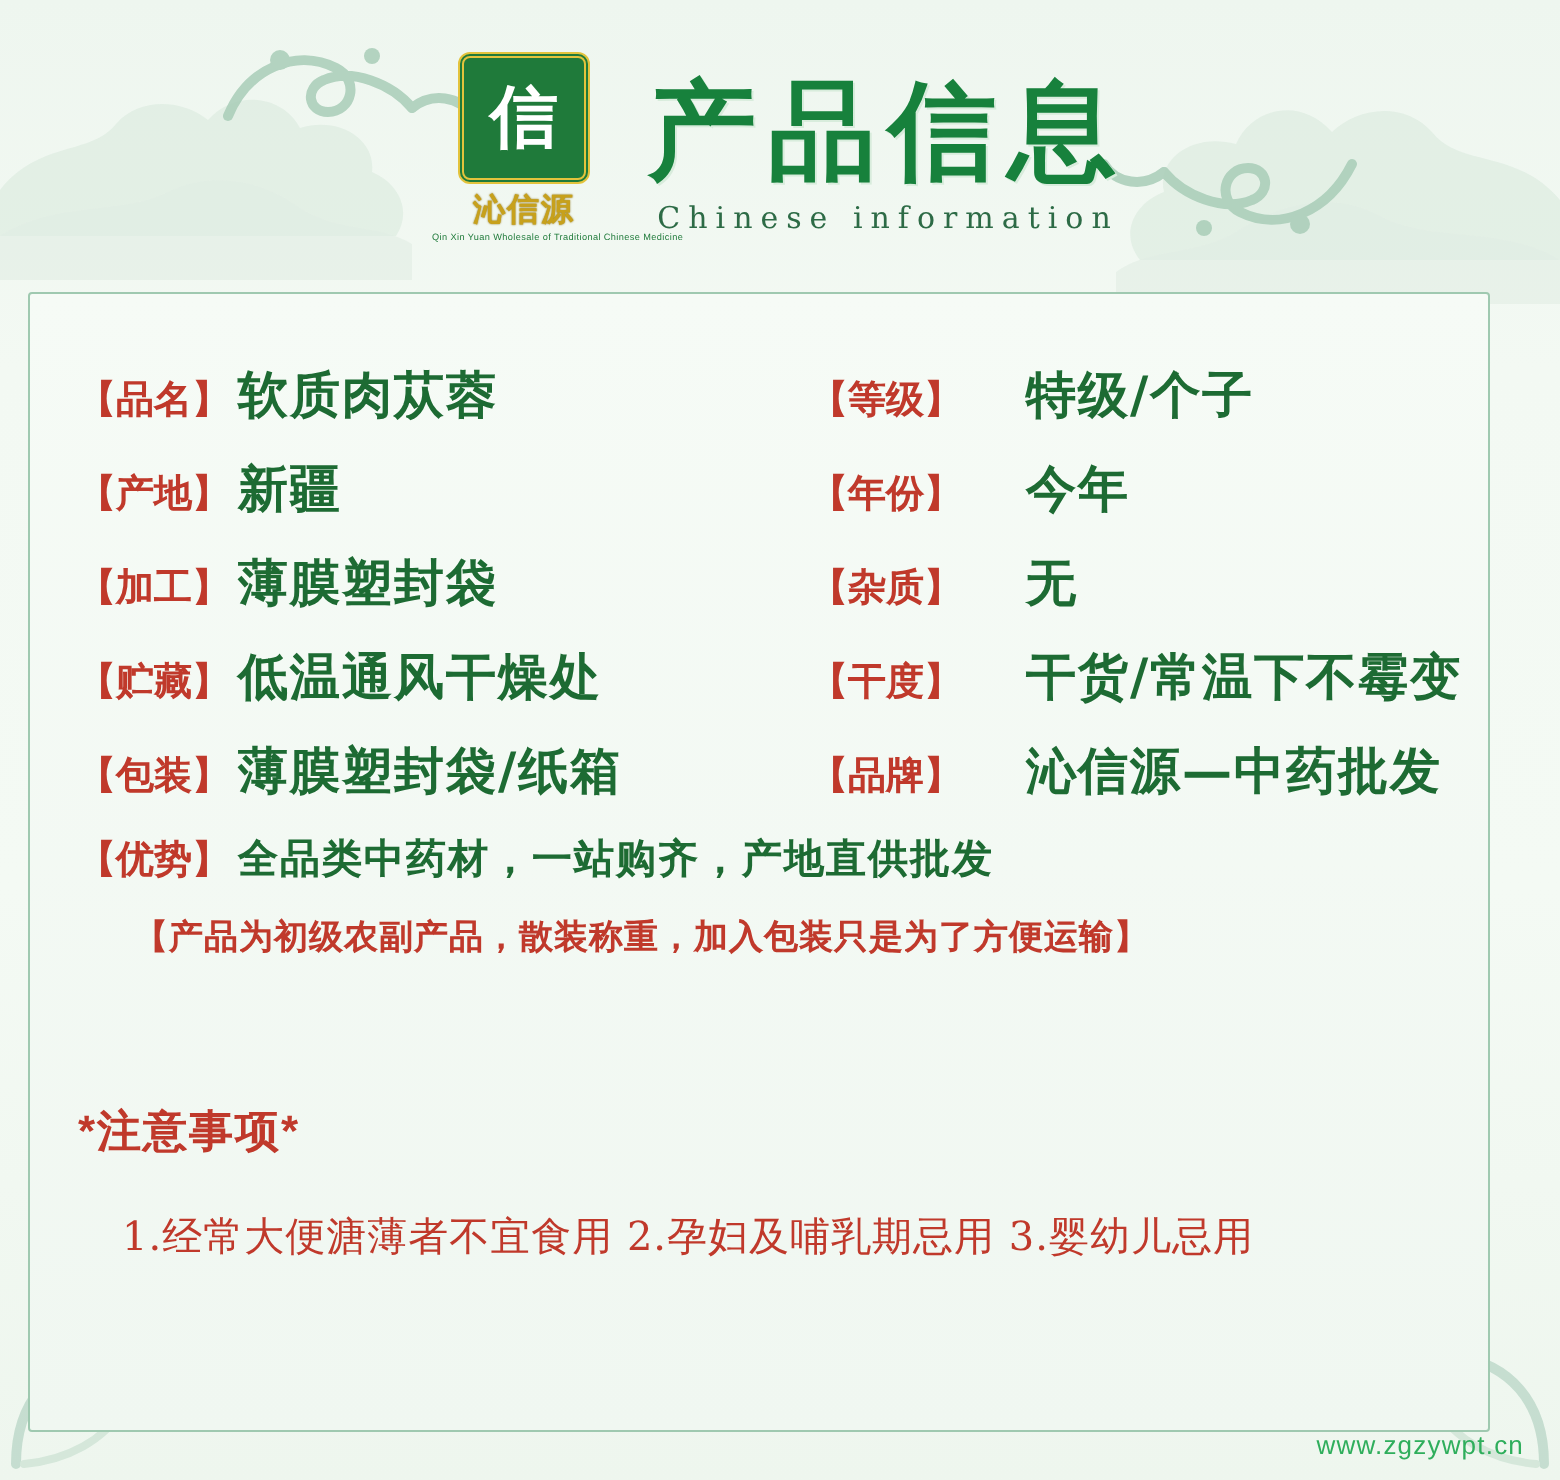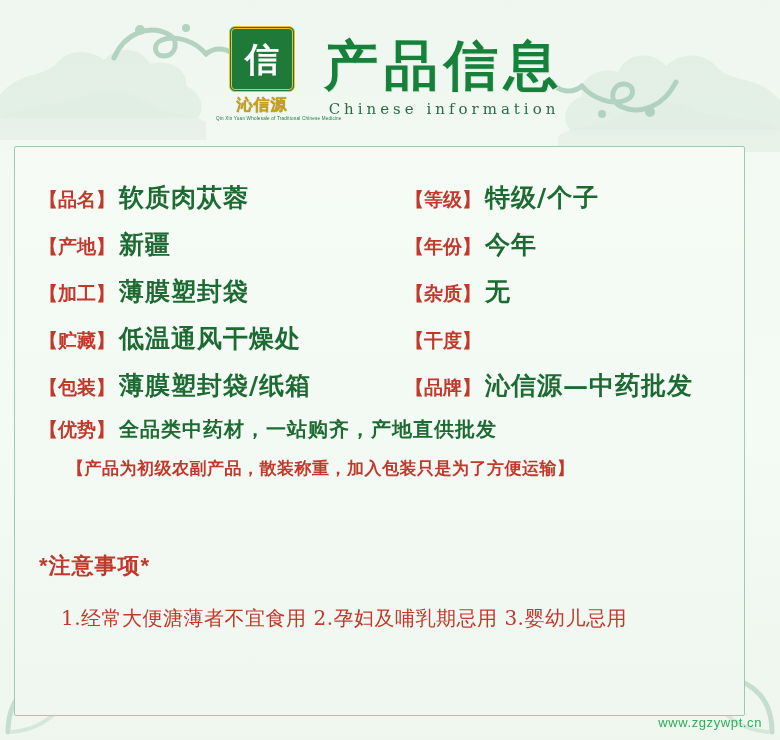--- a/index.html
+++ b/index.html
@@ -145,21 +145,21 @@
     display: flex;
     align-items: baseline;
     margin-bottom: 14px;
   }
   .cell {
     display: flex;
     align-items: baseline;
     white-space: nowrap;
   }
   .cell.left { width: 366px; flex: 0 0 366px; }
-  .cell.right { flex: 1 1 auto; }
+  .cell.right { flex: 1 1 auto; gap: 28px; }
   .cell.wide { width: 100%; }
   .lbl {
     font-family: "DejaVu Serif", serif;
     font-size: 19px;
     color: #c0392b;
     font-weight: bold;
     letter-spacing: 0px;
   }
   .val {
     font-family: "DejaVu Serif", serif;
@@ -307,20 +307,21 @@
         </div>
       </div>
 
       <div class="spec-row">
         <div class="cell left">
           <span class="lbl">【贮藏】</span>
           <span class="val">低温通风干燥处</span>
         </div>
         <div class="cell right">
           <span class="lbl">【干度】</span>
+          <span class="val">干货/常温下不霉变</span>
         </div>
       </div>
 
       <div class="spec-row">
         <div class="cell left">
           <span class="lbl">【包装】</span>
           <span class="val">薄膜塑封袋/纸箱</span>
         </div>
         <div class="cell right">
           <span class="lbl">【品牌】</span>

